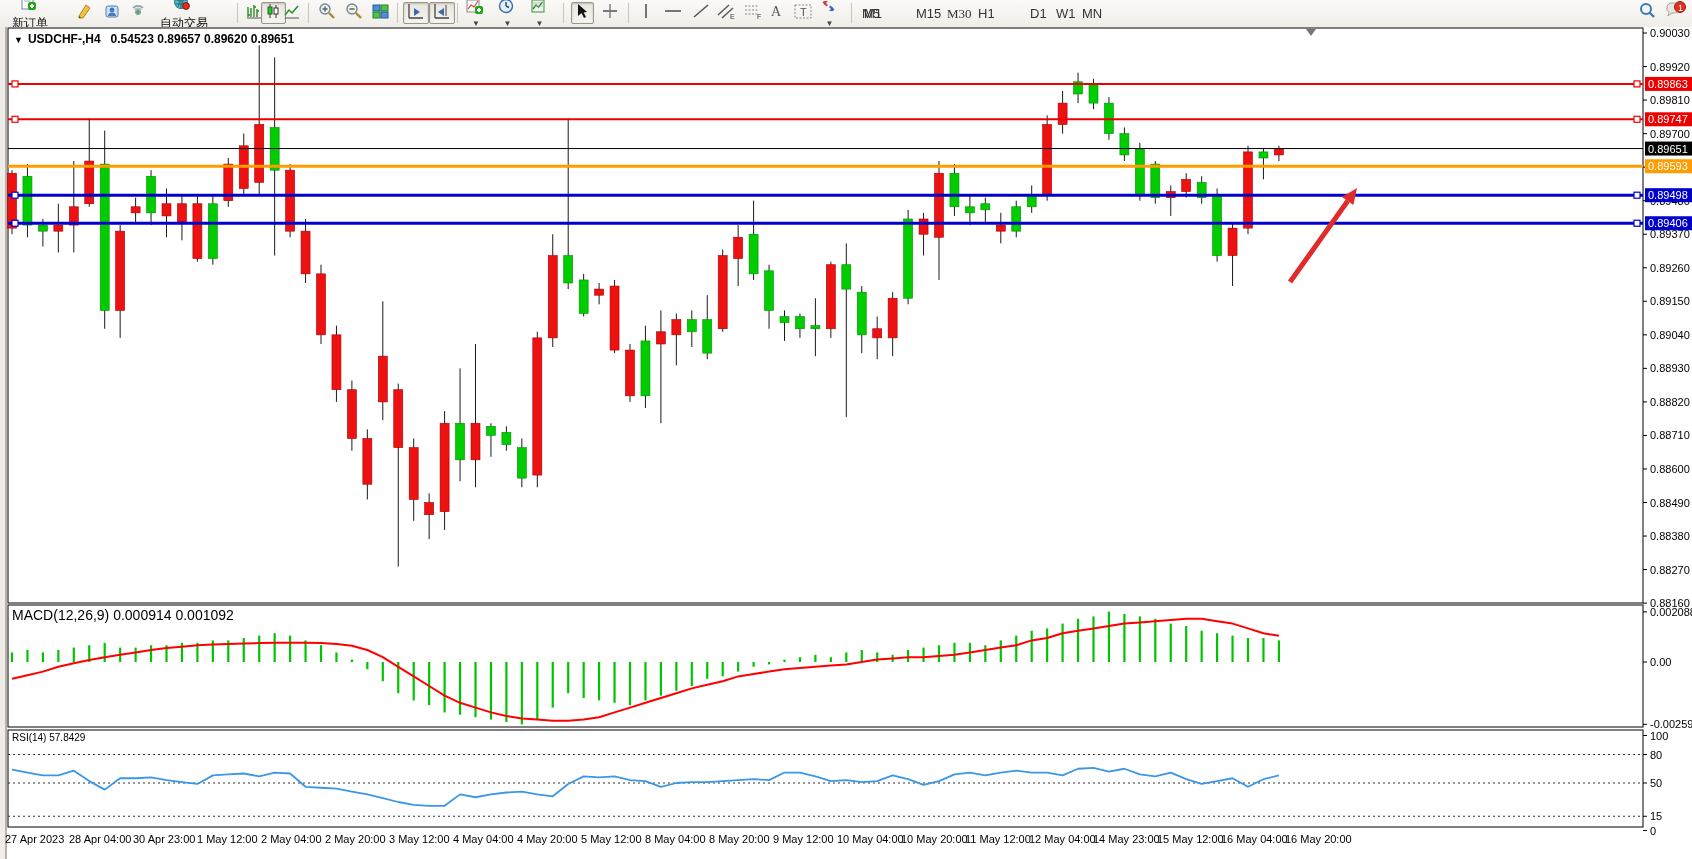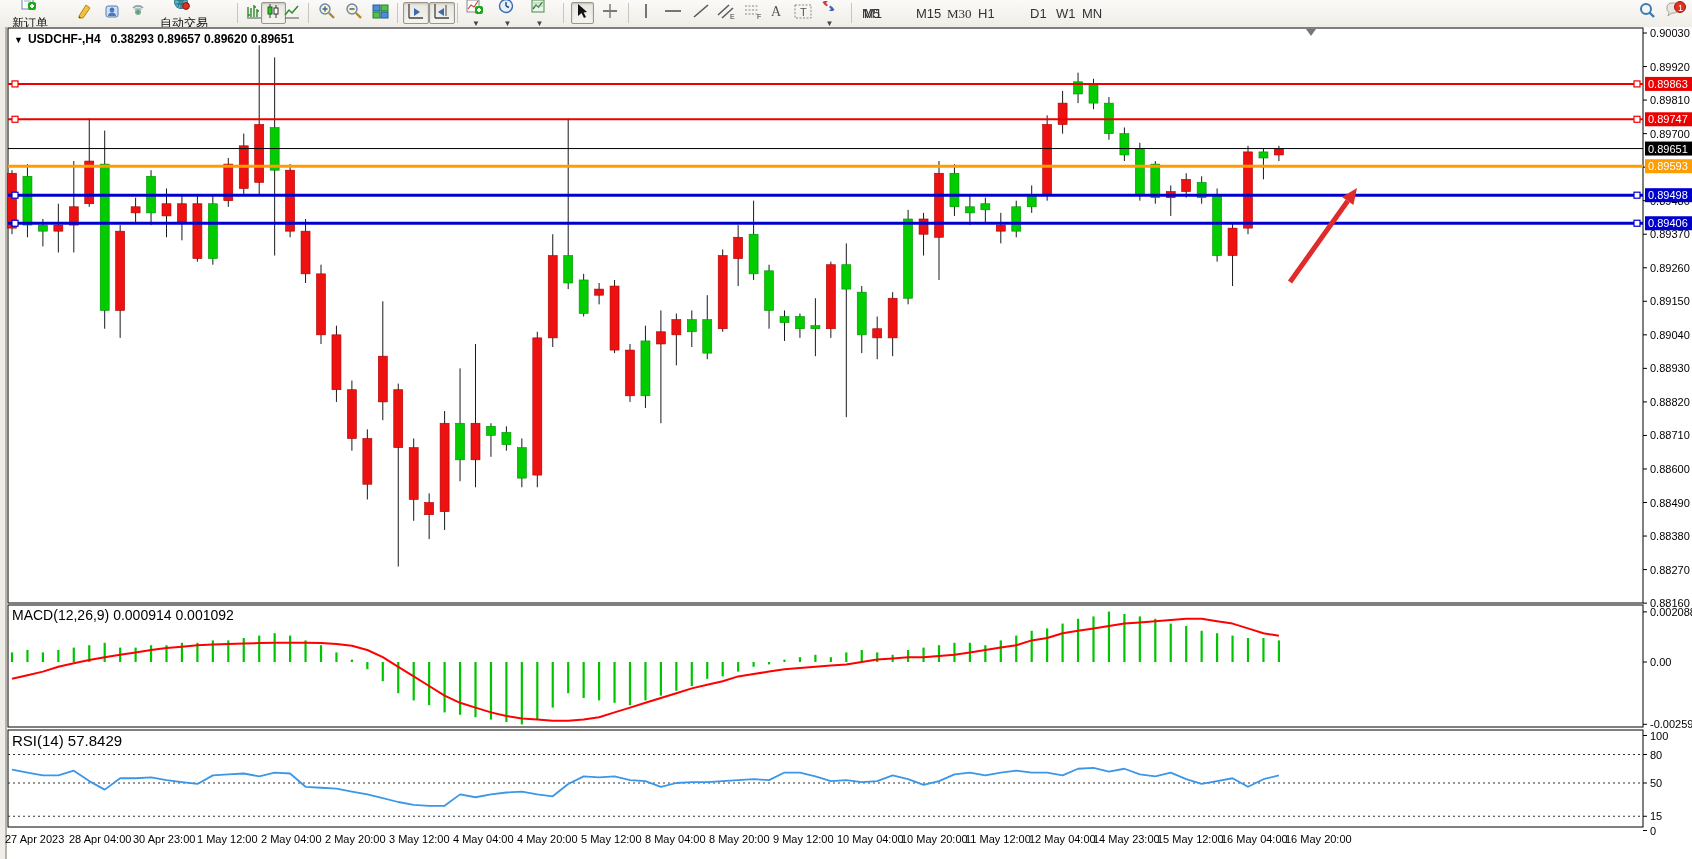--- a/index.html
+++ b/index.html
@@ -20,21 +20,21 @@
   
   #surface{position:absolute;left:0;top:27px;width:1692px;height:612px;background:#fff;}
   #leftstrip{position:absolute;left:0;top:0;width:7px;height:832px;background:#efede7;
     border-right:2px solid #b7b3aa;box-sizing:border-box;}
   #chart-svg{position:absolute;left:0;top:0;}
   .ovl{position:absolute;font-size:12px;color:#000;white-space:nowrap;z-index:5;}
   #title-line{left:14px;top:5px;font-weight:bold;}
   #title-line .tri{font-size:9px;margin-right:5px;}
   #title-line .ohlc{font-weight:bold;margin-left:10px;}
   #macd-label{left:12px;top:580px;font-size:14px;}
-  #rsi-label{left:12px;top:705px;font-size:15px;}
+  #rsi-label{left:12px;top:705px;font-size:10px;}
 </style>
 </head>
 <body>
 
 <div id="app">
 
   <div id="toolbar">
 
     <div class="tbtn" style="left:4px;">
       <span class="ic">
@@ -683,18 +683,18 @@
         <text x="901" y="816" font-size="11" fill="#000" font-family="Liberation Sans,sans-serif">10 May 20:00</text>
         <text x="965" y="816" font-size="11" fill="#000" font-family="Liberation Sans,sans-serif">11 May 12:00</text>
         <text x="1029" y="816" font-size="11" fill="#000" font-family="Liberation Sans,sans-serif">12 May 04:00</text>
         <text x="1093" y="816" font-size="11" fill="#000" font-family="Liberation Sans,sans-serif">14 May 23:00</text>
         <text x="1157" y="816" font-size="11" fill="#000" font-family="Liberation Sans,sans-serif">15 May 12:00</text>
         <text x="1221" y="816" font-size="11" fill="#000" font-family="Liberation Sans,sans-serif">16 May 04:00</text>
         <text x="1285" y="816" font-size="11" fill="#000" font-family="Liberation Sans,sans-serif">16 May 20:00</text>
       </svg>
 
     <div class="ovl" id="title-line">
-      <span class="tri">▼</span><span>USDCHF-,H4</span><span class="ohlc">0.38293 0.89657 0.89620 0.89651</span>
+      <span class="tri">▼</span><span>USDCHF-,H4</span><span class="ohlc">0.54523 0.89657 0.89620 0.89651</span>
     </div>
     <div class="ovl" id="macd-label">MACD(12,26,9) 0.000914 0.001092</div>
     <div class="ovl" id="rsi-label">RSI(14) 57.8429</div>
   </div>
 </div>
 
 </body></html>

